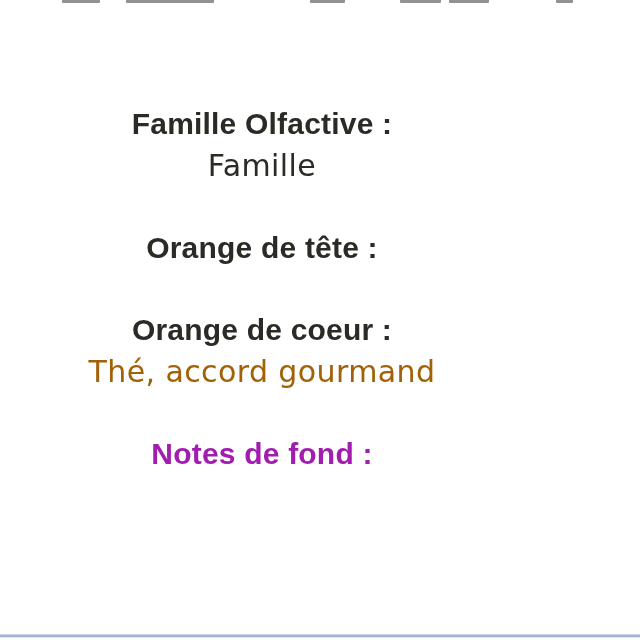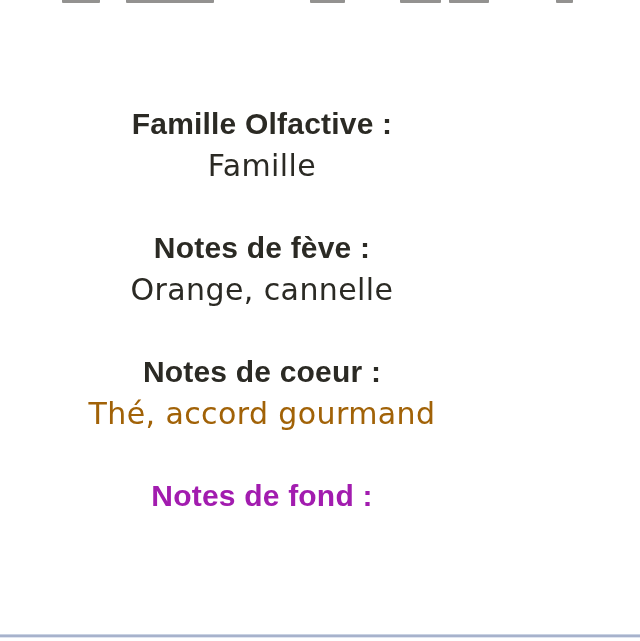--- a/index.html
+++ b/index.html
@@ -102,26 +102,25 @@
 </div>
 
 <div class="notes-panel">
 
   <div class="note-block">
     <div class="note-heading" style="color: rgb(43, 42, 36);">Famille Olfactive :</div>
     <div class="note-value" style="color: rgb(43, 42, 36);">Famille</div>
   </div>
 
   <div class="note-block">
-    <div class="note-heading" style="color: rgb(43, 42, 36);">Notes de fève :</div>
-    <div class="note-value" style="color: rgb(43, 42, 36);">Orange, cannelle</div>
+    <div class="note-heading" style="color: rgb(43, 42, 36);">Orange de tête :</div>
   </div>
 
   <div class="note-block">
-    <div class="note-heading" style="color: rgb(43, 42, 36);">Notes de coeur :</div>
+    <div class="note-heading" style="color: rgb(43, 42, 36);">Orange de coeur :</div>
     <div class="note-value" style="color: #a16207;">Thé, accord gourmand</div>
   </div>
 
   <div class="note-block">
     <div class="note-heading" style="color: #a21caf;">Notes de fond :</div>
   </div>
 
 </div>
 
 <div class="bottom-divider">

